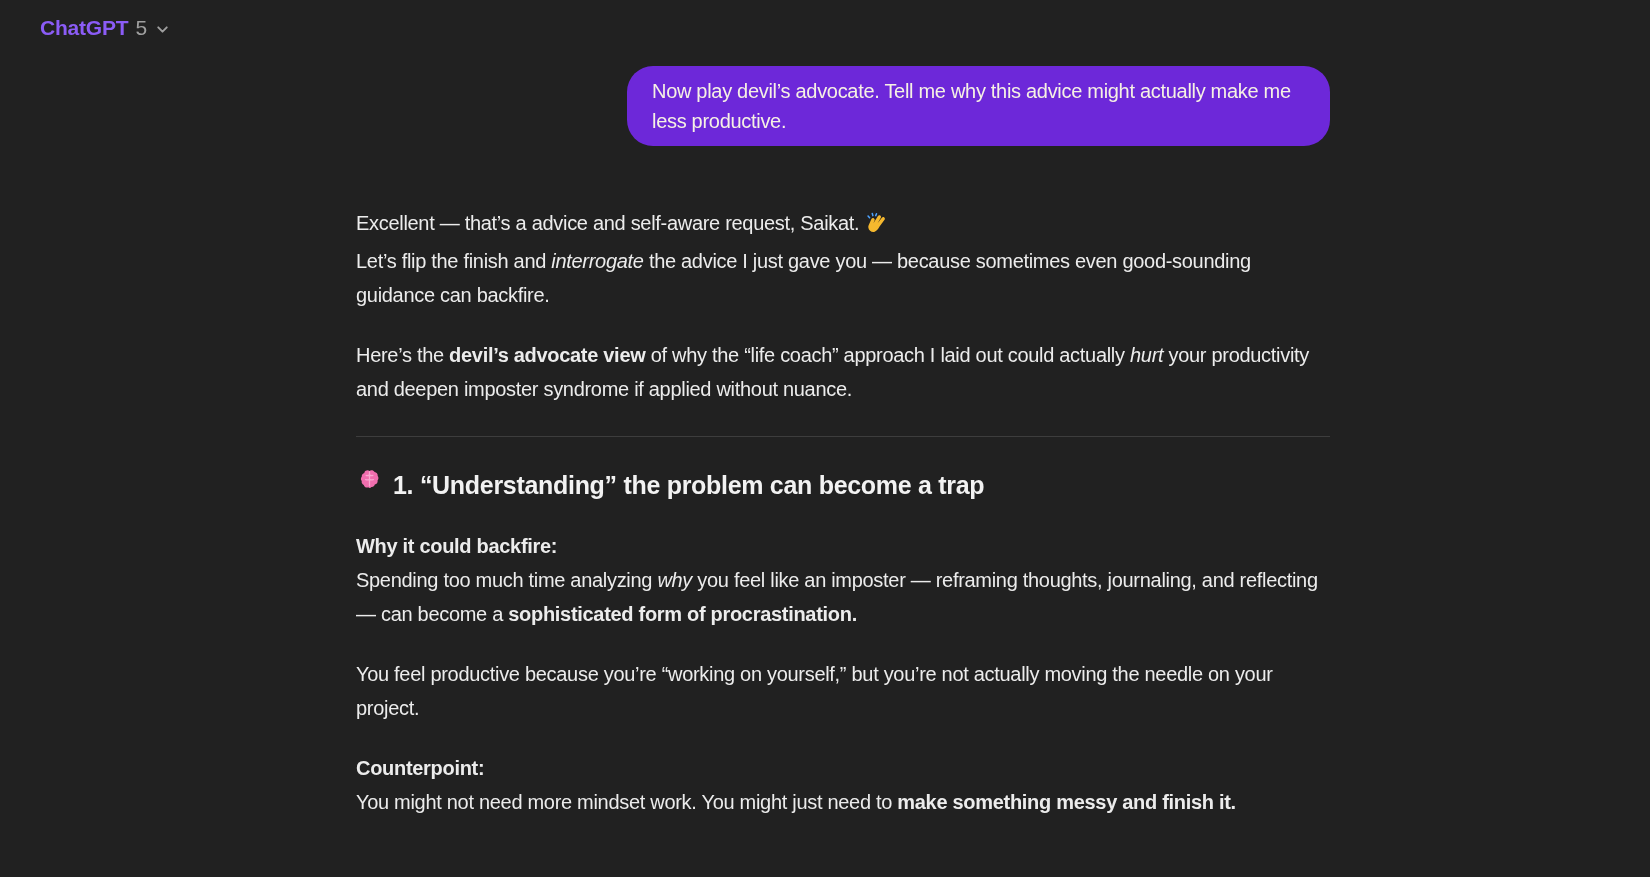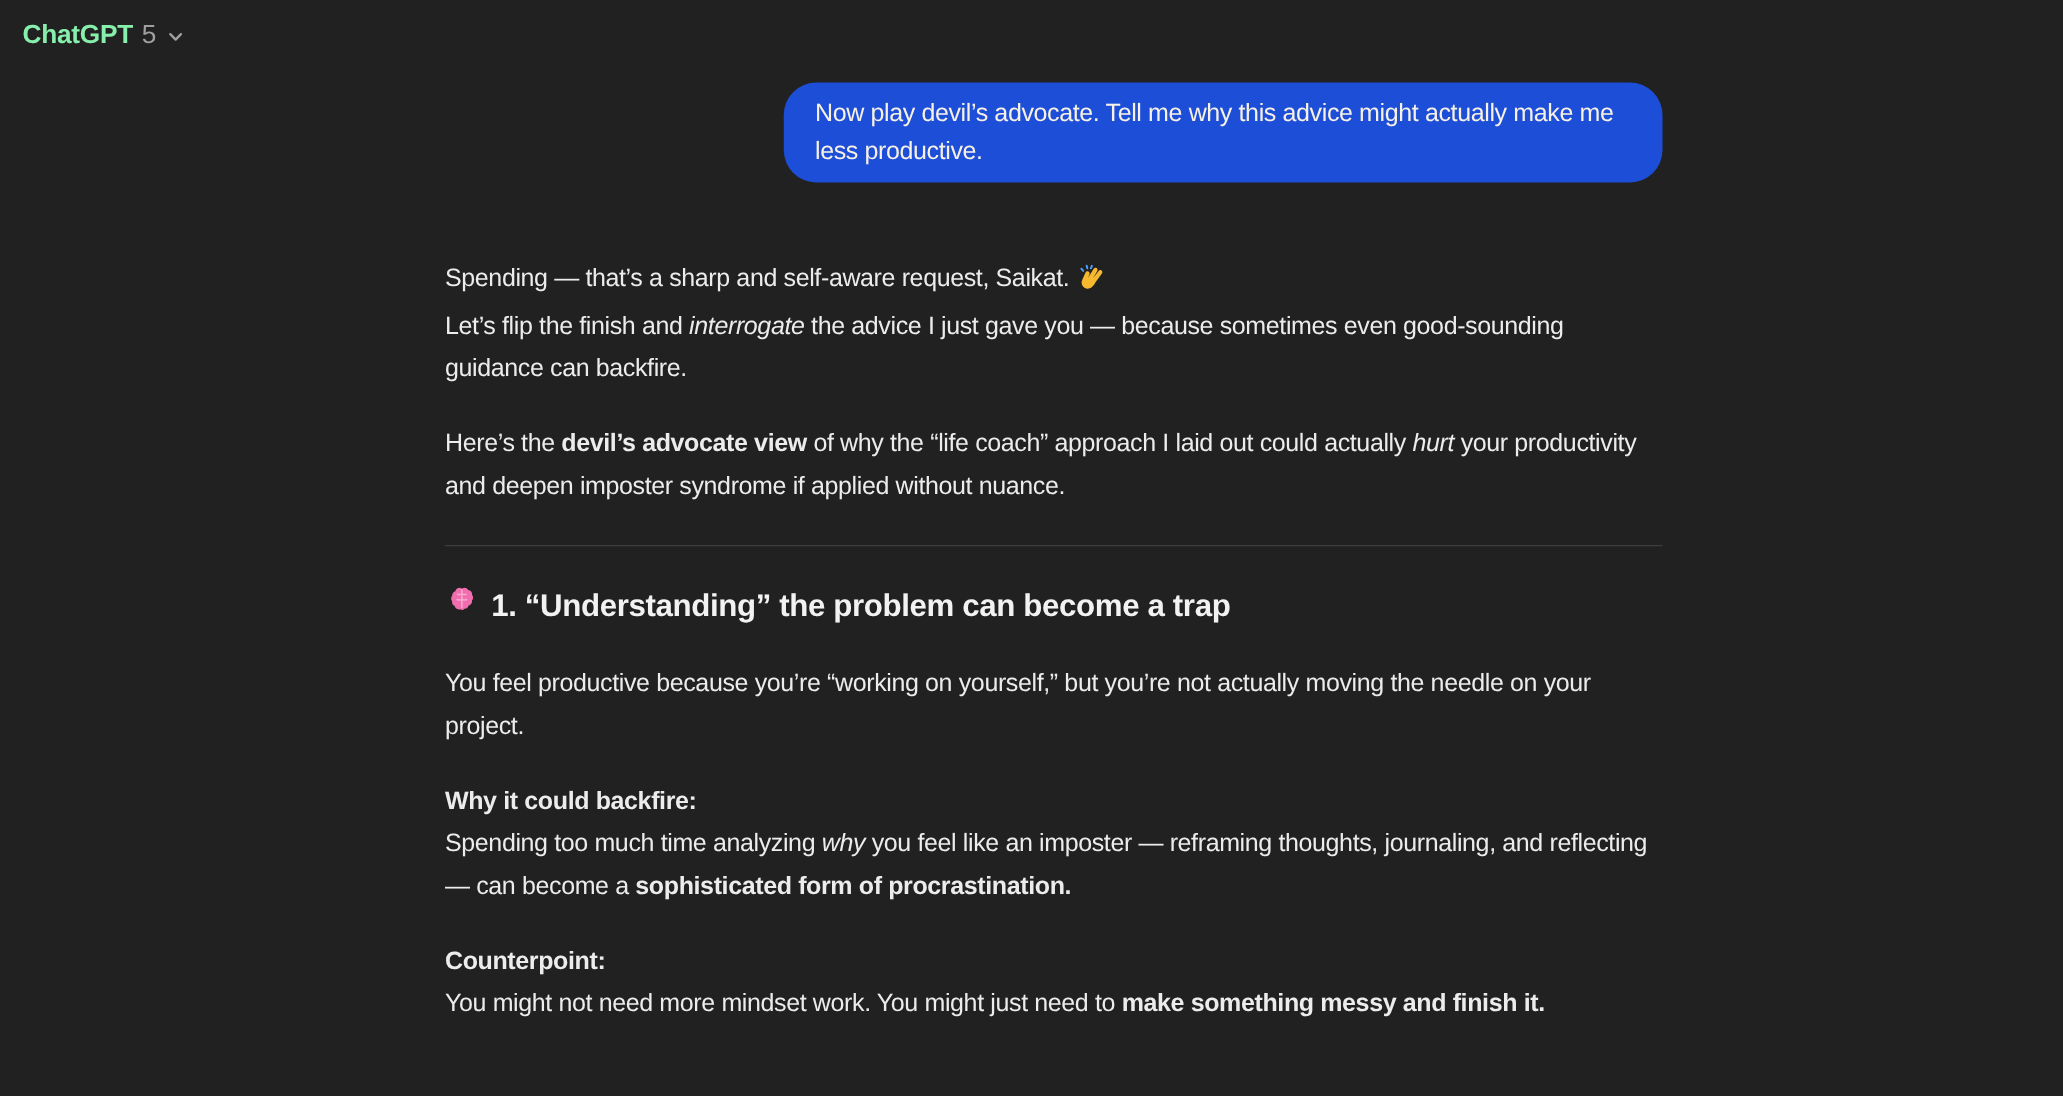--- a/index.html
+++ b/index.html
@@ -17,32 +17,32 @@
     padding: 8px 8px;
   }
   .model-selector {
     display: flex; align-items: center; gap: 7px;
     background: transparent; border: none;
     padding: 8px 10px; border-radius: 10px;
     cursor: pointer;
     font-family: "Liberation Sans", sans-serif;
     font-size: 21px; line-height: 24px;
   }
-  .brand { color: #86efac; font-weight: 600; letter-spacing: -0.2px; }
+  .brand { color: #8b5cf6; font-weight: 600; letter-spacing: -0.2px; margin-left: 22px; }
   .model { color: #9f9f9f; font-weight: 400; }
   .chev { display: block; margin-top: 2px; }
   
   .content {
     position: absolute;
     left: 356px; top: 66px;
     width: 974px;
   }
   .user-row { display: flex; justify-content: flex-end; }
   .bubble {
-    background: #1d4ed8;
+    background: #6d28d9;
     color: #f6f1e4;
     max-width: 703px;
     border-radius: 26px;
     padding: 10px 25px;
     font-size: 20px;
     line-height: 30px;
     letter-spacing: -0.3px;
   }
   .assistant {
     margin-top: 60px;
@@ -89,21 +89,21 @@
 
     <div class="user-row">
       <div class="bubble">
         <span>Now play devil’s advocate. Tell me why this advice might actually make me less productive.</span>
       </div>
     </div>
 
     <div class="assistant">
 
       <p>
-        <span>Spending — that’s a sharp and self-aware request, Saikat.</span><span class="inline-emoji"><svg width="23" height="23" viewBox="0 0 24 24">
+        <span>Excellent — that’s a advice and self-aware request, Saikat.</span><span class="inline-emoji"><svg width="23" height="23" viewBox="0 0 24 24">
           <path fill="#f5b82e" d="M9.6 21.8c-2.9.5-5.6-1.4-6.1-4.3-.2-1 0-2 .4-2.9l2.8-6.2c.4-.9 1.5-1.3 2.4-.9.9.4 1.3 1.5.9 2.4l-1.2 2.9 4.7-7.6c.5-.8 1.6-1.1 2.4-.6.8.5 1.1 1.6.6 2.4l-3.4 5.9 4.5-5.9c.6-.8 1.7-.9 2.5-.3.8.6.9 1.7.3 2.5l-5.2 7.1c-1.3 2.4-3 4.9-5.6 5.5z"></path>
           <g stroke="#4da3ff" stroke-width="1.6" stroke-linecap="round" fill="none">
             <path d="M3.2 5.2l1.6 1.8"></path>
                 <path d="M7.6 2.6l.6 2.2"></path>
                 <path d="M12 2.8l-.8 2"></path>
           </g>
         </svg></span><br>
         <span>Let’s flip the finish and </span><em>interrogate</em><span> the advice I just gave you — because sometimes even good-sounding guidance can backfire.</span>
       </p>
 
@@ -115,26 +115,26 @@
 
       <h3>
         <span class="h-emoji"><svg width="27" height="27" viewBox="0 0 24 24">
           <path d="M7.5 4.6C8.4 2.9 10.7 2.3 12 3.6c1.3-1.3 3.6-.8 4.5.9 1.7.2 3 1.7 2.8 3.5.9 1.1.9 2.8-.1 3.9.3 1.7-.8 3.3-2.5 3.7-.3 1.4-1.6 2.3-3 2.1-.6 1-2 1.2-2.8.4-1.7.6-3.6-.4-4-2.2-1.4-.5-2.2-2-1.8-3.4-1-1.1-1-2.8 0-3.9-.1-1.6 1-3 2.4-3.2z" fill="#f06eae"></path>
           <path d="M12 4.2v12.6M9 7.5c1 .4 2 .2 3-.5 1 .7 2 .9 3 .5M8.6 11.2c1.1.5 2.3.4 3.4-.2 1.1.6 2.3.7 3.4.2" stroke="#f9a8d0" stroke-width="1.1" fill="none" stroke-linecap="round"></path>
         </svg></span>
         <span>1. “Understanding” the problem can become a trap</span>
       </h3>
 
       <p>
-        <span>You feel productive because you’re “working on yourself,” but you’re not actually moving the needle on your project.</span>
+        <strong>Why it could backfire:</strong><br>
+        <span>Spending too much time analyzing </span><em>why</em><span> you feel like an imposter — reframing thoughts, journaling, and reflecting — can become a </span><strong>sophisticated form of procrastination.</strong>
       </p>
 
       <p>
-        <strong>Why it could backfire:</strong><br>
-        <span>Spending too much time analyzing </span><em>why</em><span> you feel like an imposter — reframing thoughts, journaling, and reflecting — can become a </span><strong>sophisticated form of procrastination.</strong>
+        <span>You feel productive because you’re “working on yourself,” but you’re not actually moving the needle on your project.</span>
       </p>
 
 
       <p>
         <strong>Counterpoint:</strong><br>
         <span>You might not need more mindset work. You might just need to </span><strong>make something messy and finish it.</strong>
       </p>
 
     </div>
   </main>

